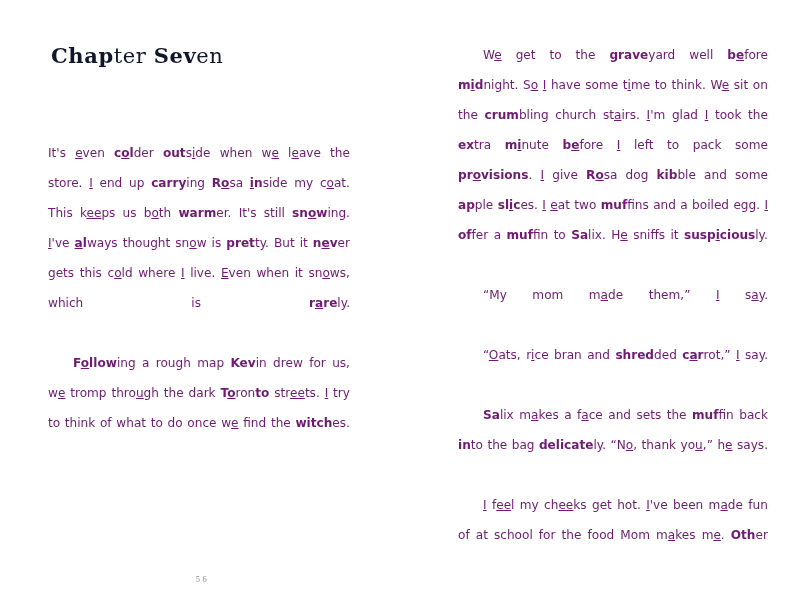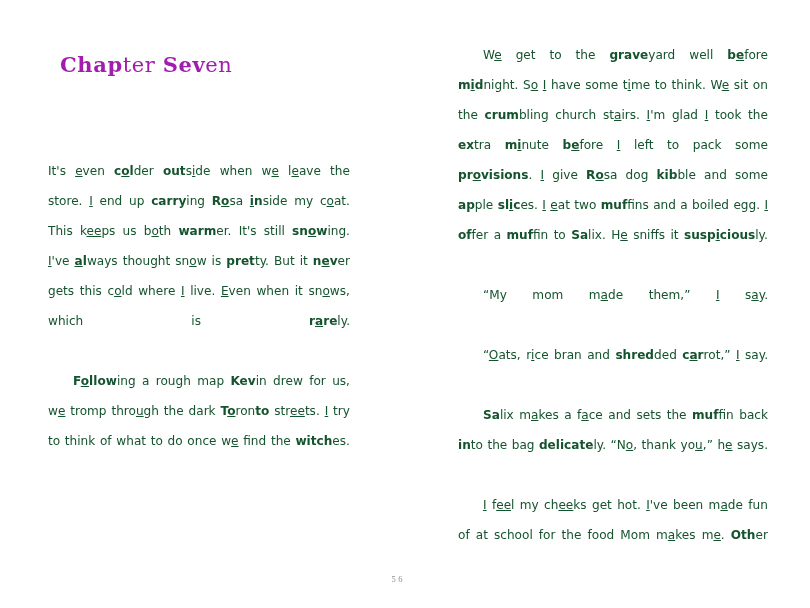--- a/index.html
+++ b/index.html
@@ -46,35 +46,35 @@
     top: 40px;
     width: 310px;
   }
 
   
   .chapter-title {
     font-family: "DejaVu Serif", serif;
     font-size: 21px;
     line-height: 1.2;
     letter-spacing: 0.6px;
-    color: #a21caf;
-    margin: 12px;
+    color: #0f172a;
+    margin: 3px;
     white-space: nowrap;
   }
   .chapter-title .b { font-weight: 700; }
   .chapter-title .r { font-weight: 400; }
 
   .chapter-gap { height: 66px; }
 
   p.para {
     margin: 0;
     font-family: "DejaVu Sans", sans-serif;
     font-size: 12.1px;
     line-height: 30px;
-    color: #14532d;
+    color: #701a75;
     text-align: justify;
     text-justify: inter-word;
     -webkit-hyphens: none;
     hyphens: none;
   }
   p.para.indent { text-indent: 25px; }
   
   p.para::after {
     content: "";
     display: inline-block;
@@ -87,21 +87,21 @@
   .ul {
     text-decoration: underline;
     text-decoration-thickness: 1px;
     text-underline-offset: 1px;
   }
 
   .folio {
     position: absolute;
     bottom: 24px;
     width: 100%;
-    text-align: right;
+    text-align: center;
     font-family: Liberation Serif, serif;
     font-size: 8.5px;
     letter-spacing: 2.5px;
     color: #8d8d8d;
   }
 </style>
 </head>
 <body>
 
 <div id="spread">

